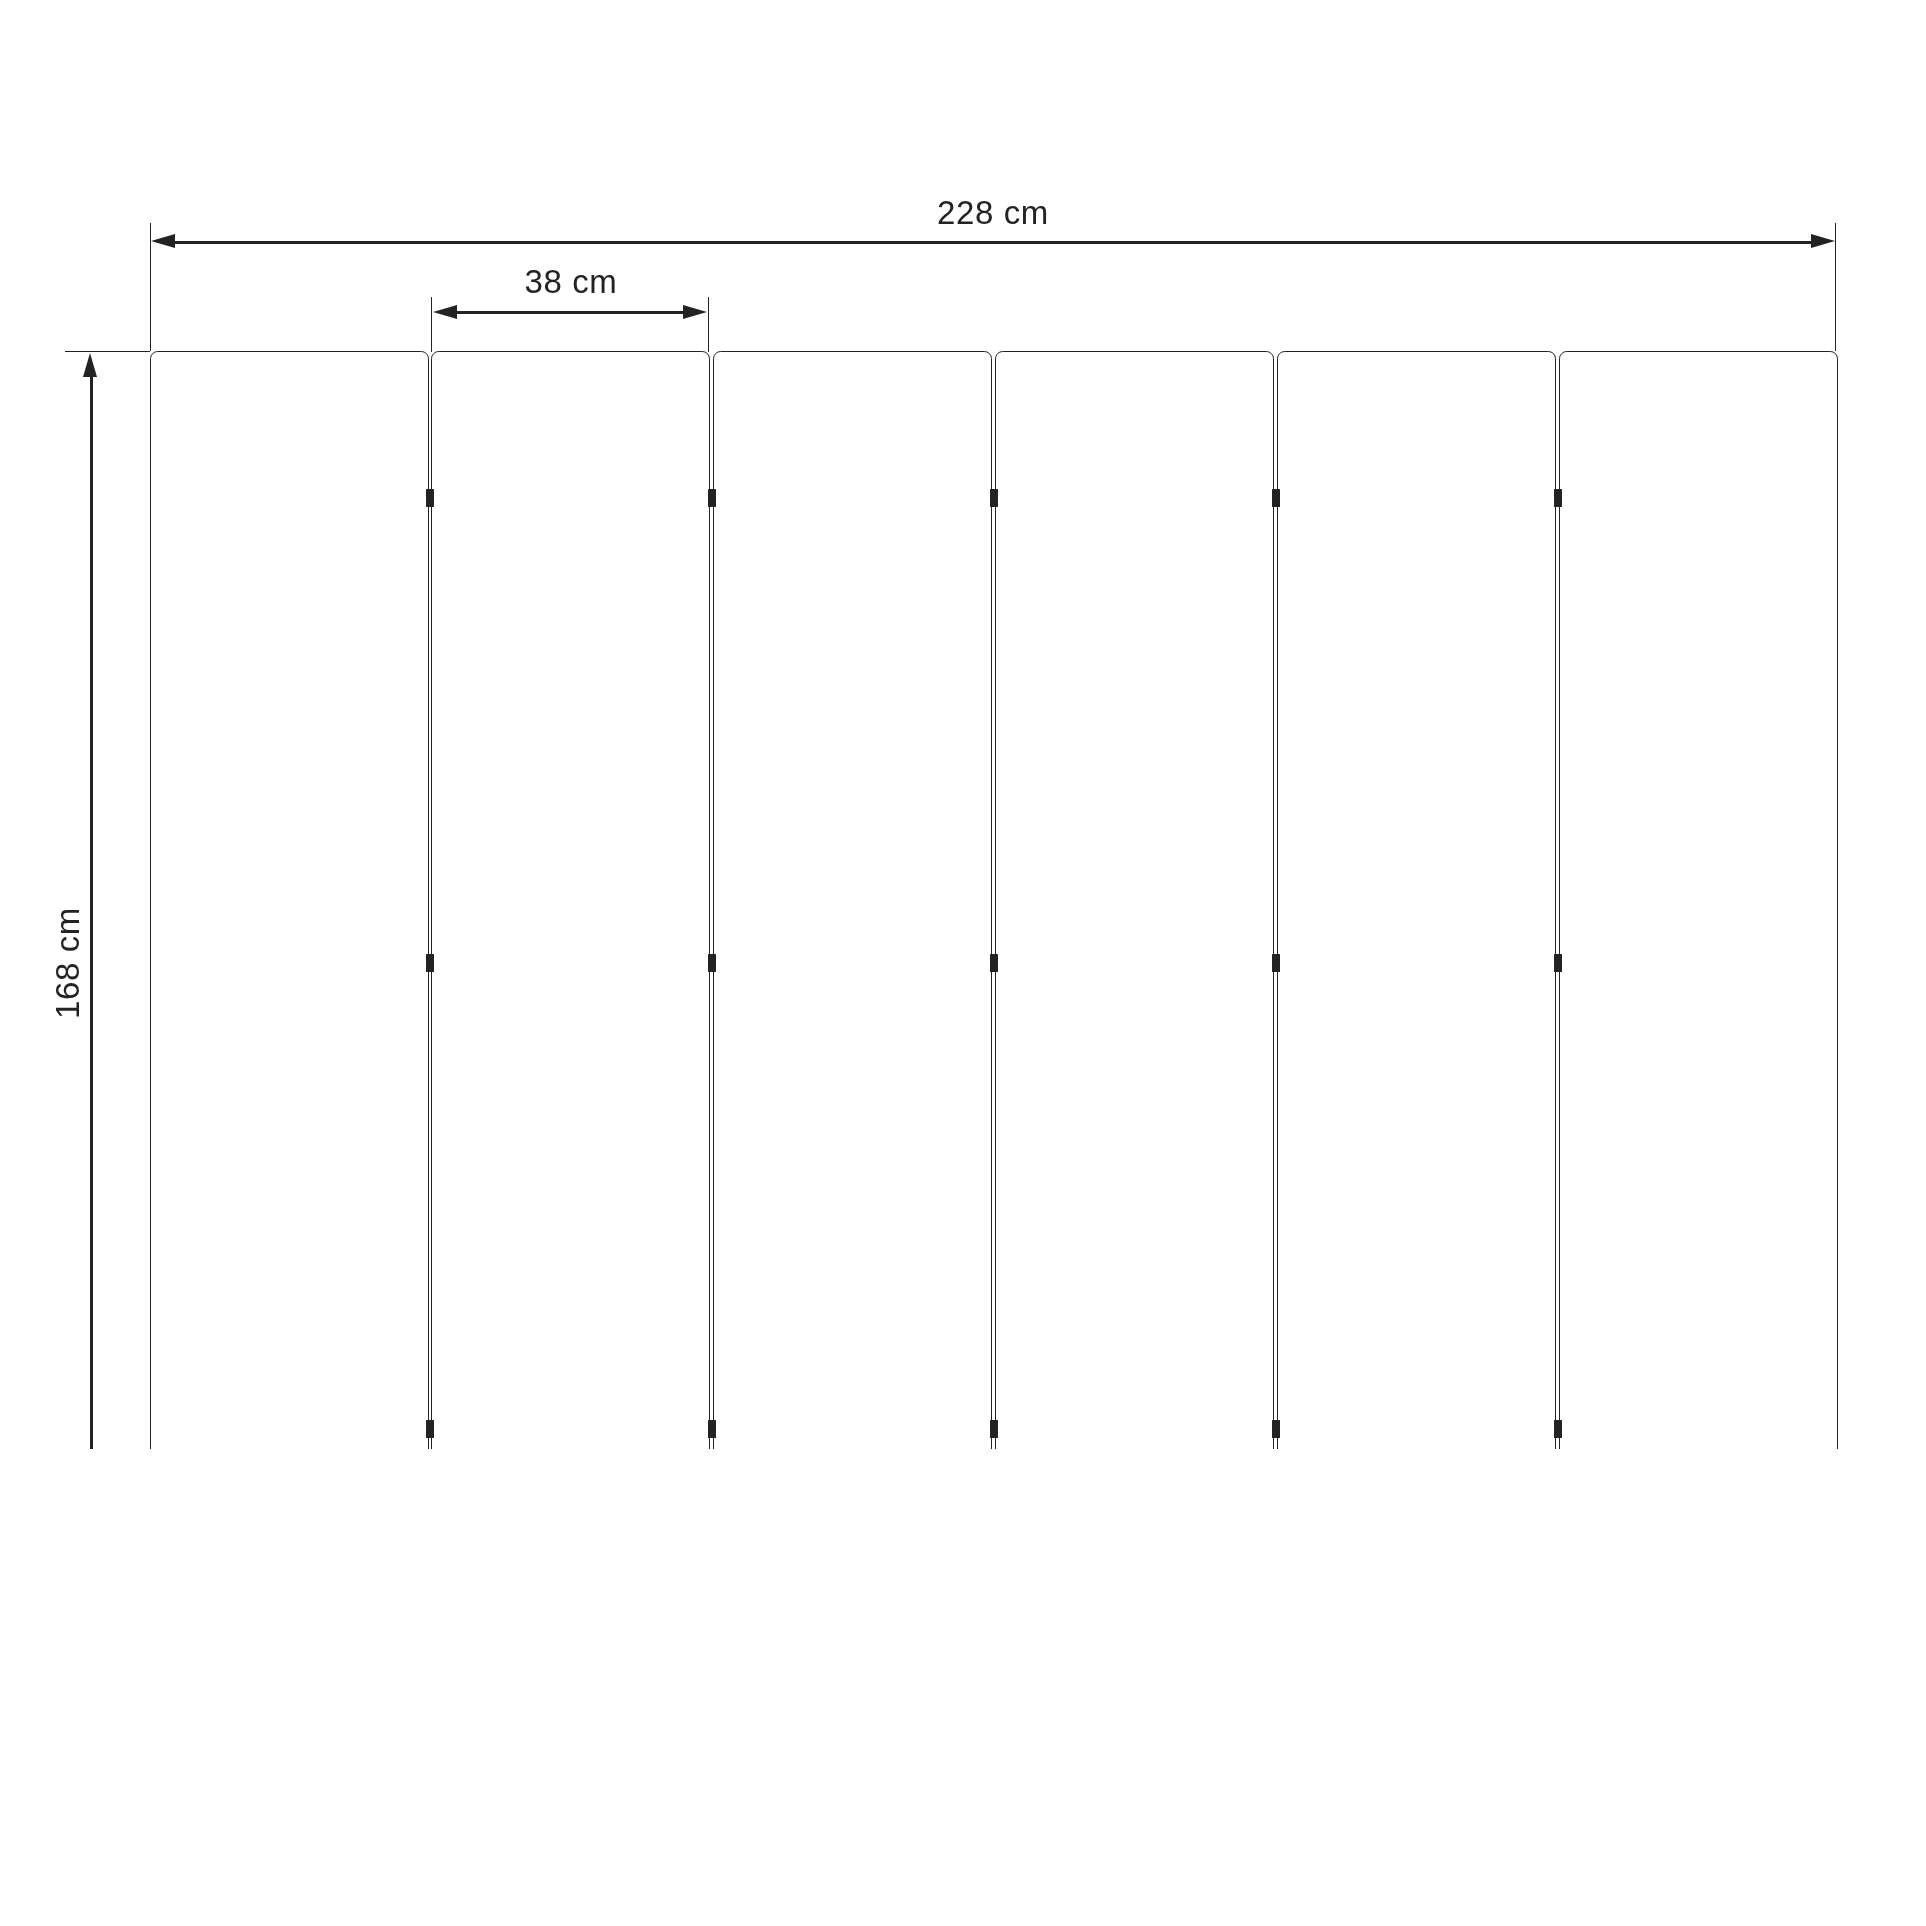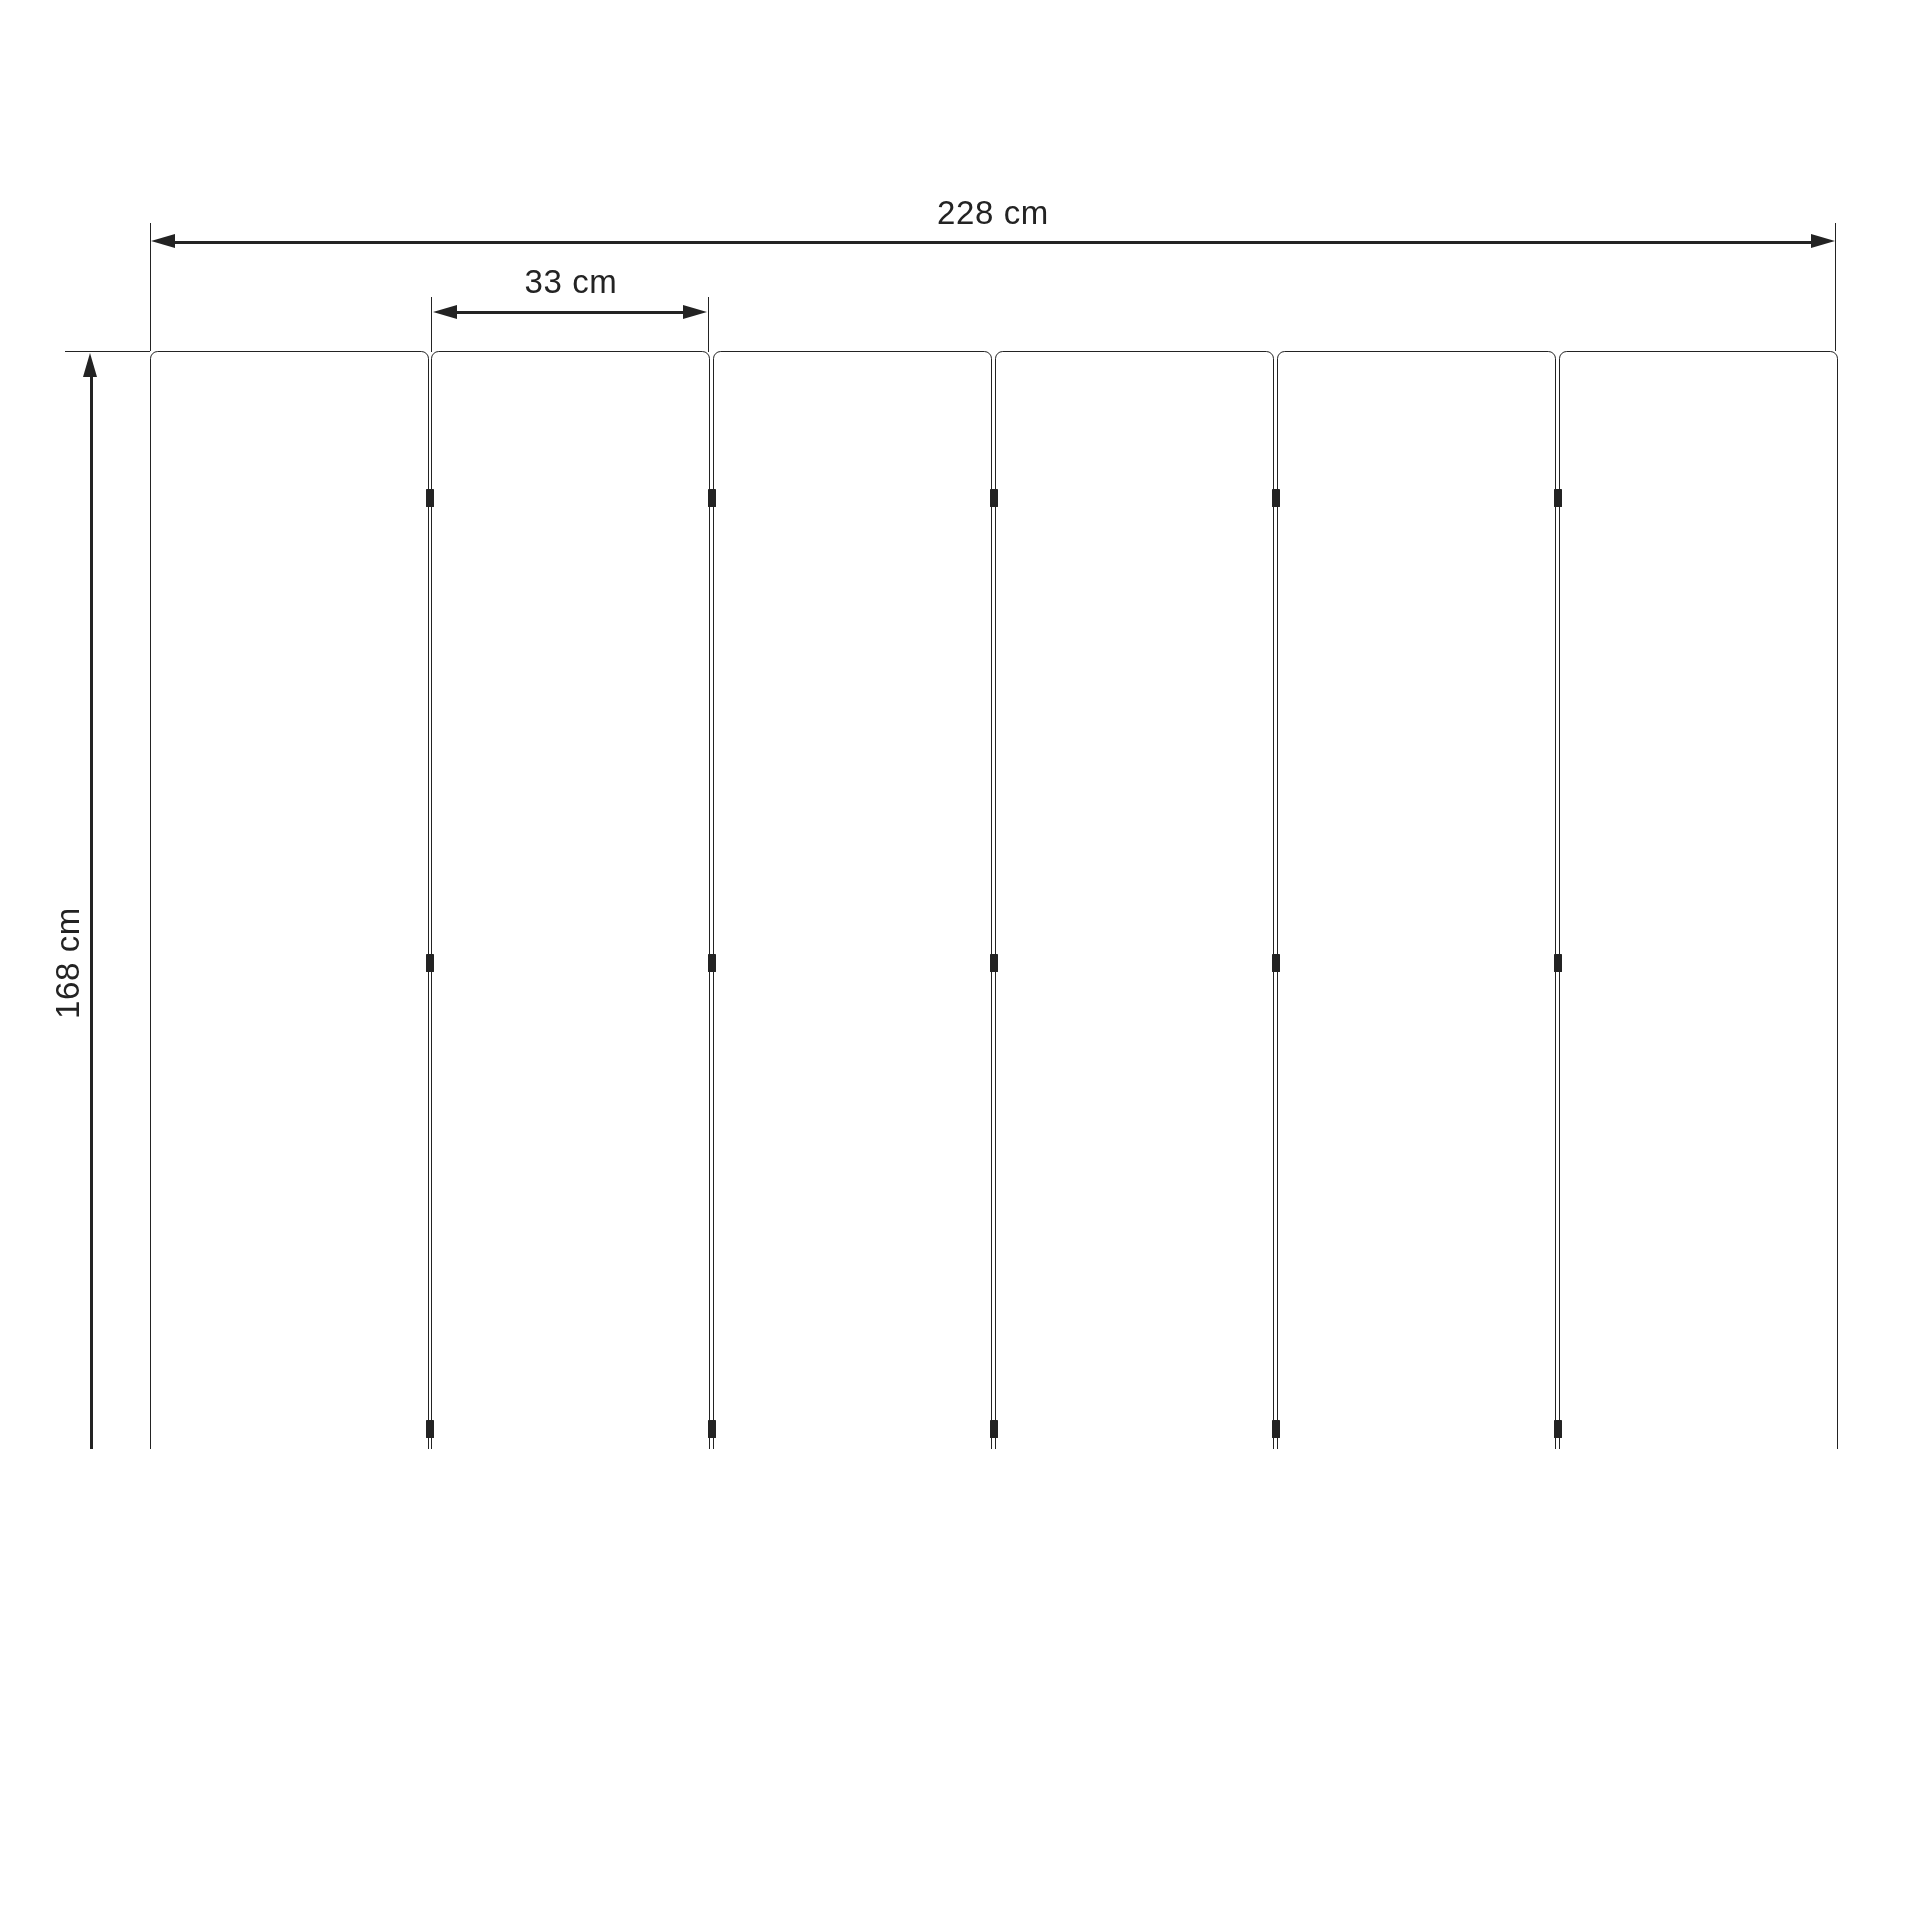--- a/index.html
+++ b/index.html
@@ -98,21 +98,21 @@
   <div>
     <div class="dim-label" style="left:993px; top:212px;">228 cm</div>
     <div class="ext-line-v" style="left:150px; top:223px; height:128px;"></div>
     <div class="ext-line-v" style="left:1835px; top:223px; height:128px;"></div>
     <div class="dim-line-h" style="left:172px; top:241px; width:1641px;"></div>
     <div class="arrow arrow-left" style="left:151px; top:234px;"></div>
     <div class="arrow arrow-right" style="left:1811px; top:234px;"></div>
   </div>
 
   <div>
-    <div class="dim-label" style="left:571px; top:281px;">33 cm</div>
+    <div class="dim-label" style="left:571px; top:281px;">38 cm</div>
     <div class="ext-line-v" style="left:431px; top:297px; height:55px;"></div>
     <div class="ext-line-v" style="left:708px; top:297px; height:55px;"></div>
     <div class="dim-line-h" style="left:456px; top:311px; width:229px;"></div>
     <div class="arrow arrow-left" style="left:433px; top:305px;"></div>
     <div class="arrow arrow-right" style="left:683px; top:305px;"></div>
   </div>
 
   <div>
     <div class="dim-label rotated" style="left:67px; top:963px;">168 cm</div>
     <div class="ext-line-h" style="left:65px; top:351px; width:85px;"></div>

